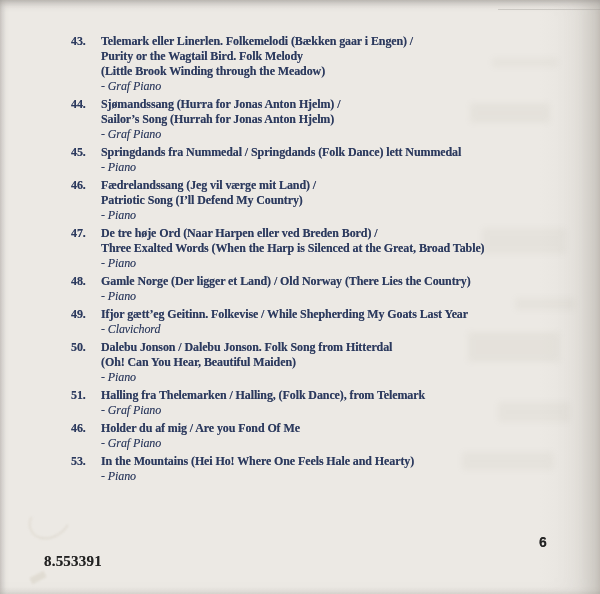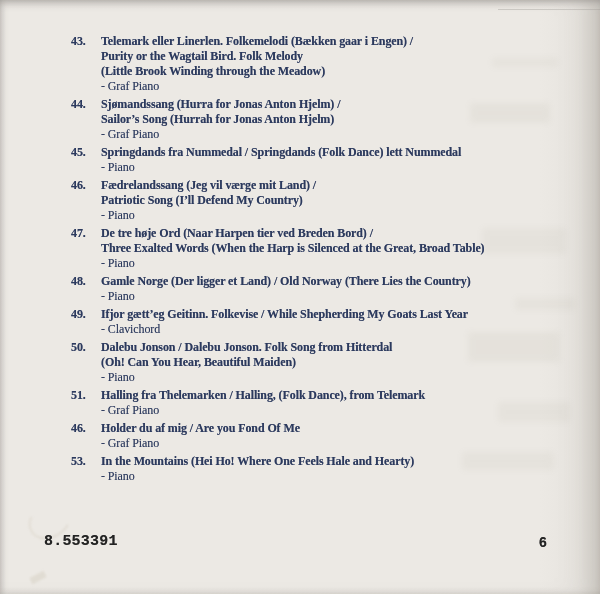--- a/index.html
+++ b/index.html
@@ -50,29 +50,30 @@
     margin-bottom: 3px;
   }
   .num {
     width: 30px;
     flex: 0 0 30px;
   }
   .content .line {
     white-space: nowrap;
   }
   .content .inst {
+    font-style: italic;
     font-weight: 400;
     white-space: nowrap;
     text-shadow: 0 0 0.4px rgba(44,58,94,0.45);
   }
   .footer-catalog {
     position: absolute;
     left: 44px;
-    top: 533px;
-    font-family: Liberation Mono, monospace;
+    top: 553px;
+    font-family: Liberation Serif, serif;
     font-weight: 700;
     font-size: 15px;
     color: #232323;
     letter-spacing: 0.2px;
     text-shadow: 0 0 0.5px rgba(30,30,30,0.5);
   }
   .footer-page {
     position: absolute;
     left: 539px;
     top: 534px;
@@ -173,21 +174,21 @@
         <div class="num">46.</div>
         <div class="content">
           <div class="line">Fædrelandssang (Jeg vil værge mit Land) /</div>
           <div class="line">Patriotic Song (I’ll Defend My Country)</div>
           <div class="inst">- Piano</div>
         </div>
       </div>
       <div class="track">
         <div class="num">47.</div>
         <div class="content">
-          <div class="line">De tre høje Ord (Naar Harpen tier ved Breden Bord) /</div>
+          <div class="line">De tre høje Ord (Naar Harpen eller ved Breden Bord) /</div>
           <div class="line">Three Exalted Words (When the Harp is Silenced at the Great, Broad Table)</div>
           <div class="inst">- Piano</div>
         </div>
       </div>
       <div class="track">
         <div class="num">48.</div>
         <div class="content">
           <div class="line">Gamle Norge (Der ligger et Land) / Old Norway (There Lies the Country)</div>
           <div class="inst">- Piano</div>
         </div>

